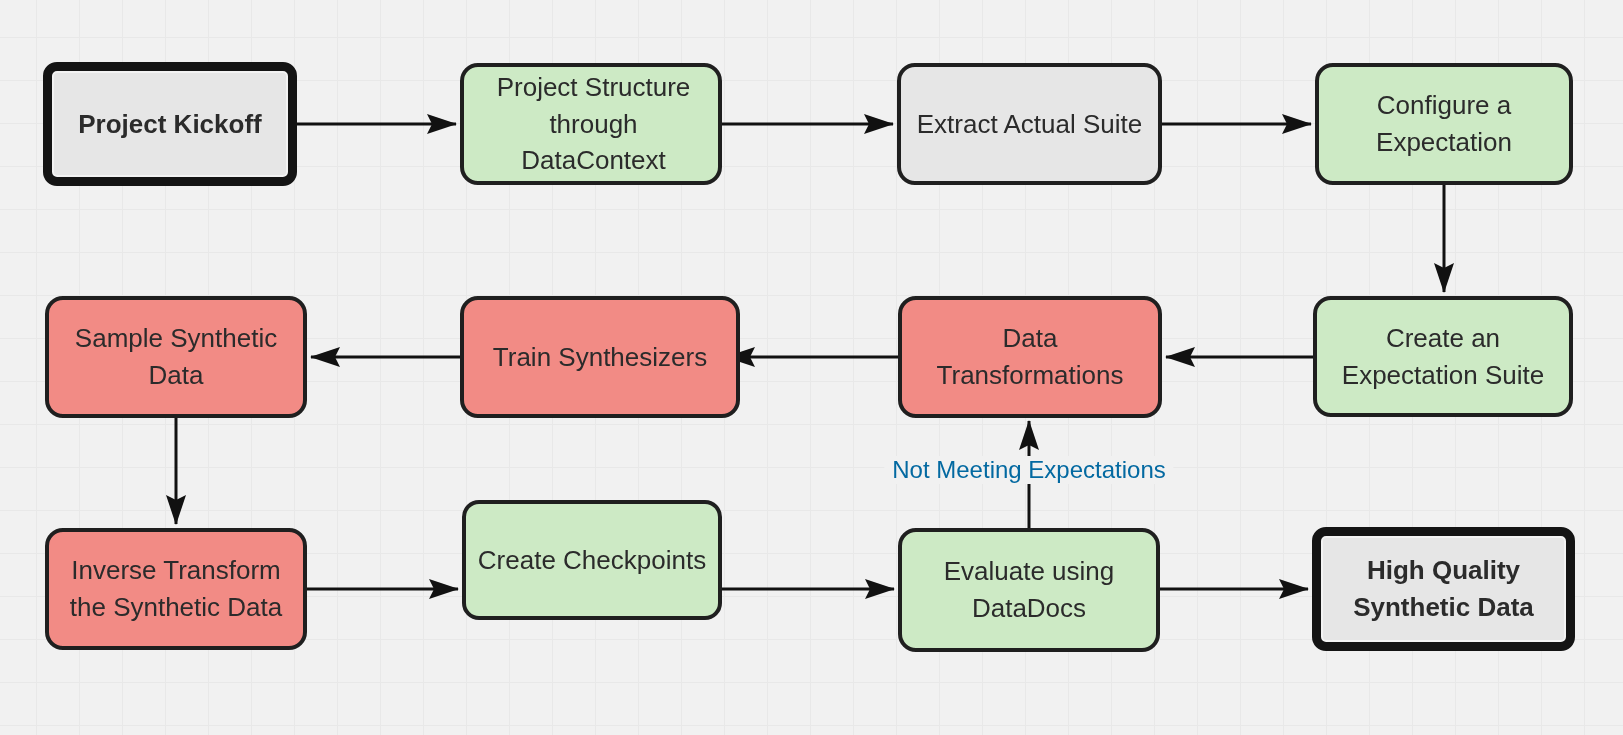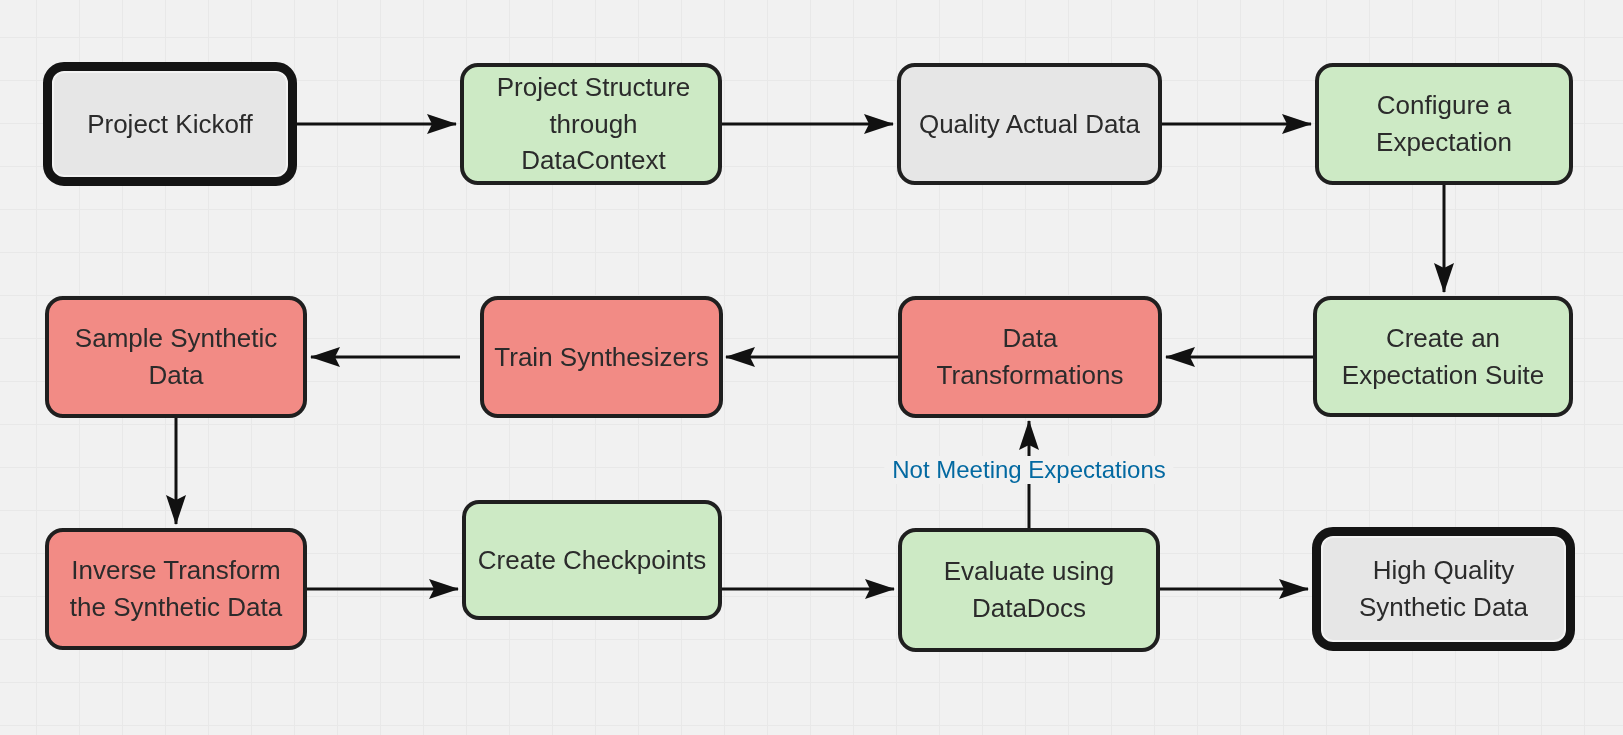--- a/index.html
+++ b/index.html
@@ -36,22 +36,23 @@
     border-radius: 18px;
     border: 4px solid #1f1f1f;
     padding: 4px 10px;
   }
   .node.green   { background: #cdeac5; }
   .node.red     { background: #f28b85; }
   .node.neutral { background: #e6e6e6; }
   .node.terminal {
     background: #e6e6e6;
     border: 9px solid #141414;
-    border-radius: 21px;
+    border-radius: 14px;
     box-shadow: inset 0 0 0 2px #f3f3f3;
+    font-weight: bold;
   }
   .edge-label {
     position: absolute;
     left: 1029px; top: 456px;
     transform: translateX(-50%);
     font-size: 24px;
     color: #0369a1;
     background: #f1f1f1;
     padding: 0 8px;
     white-space: nowrap;
@@ -81,32 +82,32 @@
     <line x1="1160" y1="589" x2="1308" y2="589" marker-end="url(#ah)"></line>
     <line x1="1029" y1="528" x2="1029" y2="421" marker-end="url(#ah)"></line>
   </svg>
 
   <div class="node terminal" style="left:43px;  top:62px;  width:254px; height:124px;">Project Kickoff</div>
 
   <div class="node green" style="left:460px; top:63px;  width:262px; height:122px;padding-left:15px;">Project Structure
 through
 DataContext</div>
 
-  <div class="node neutral" style="left:897px; top:63px;  width:265px; height:122px;">Quality Actual Data</div>
+  <div class="node neutral" style="left:897px; top:63px;  width:265px; height:122px;">Extract Actual Suite</div>
 
   <div class="node green" style="left:1315px; top:63px; width:258px; height:122px;">Configure a
 Expectation</div>
 
   <div class="node green" style="left:1313px; top:296px; width:260px; height:121px;">Create an
 Expectation Suite</div>
 
   <div class="node red" style="left:898px; top:296px; width:264px; height:122px;">Data
 Transformations</div>
 
-  <div class="node red" style="left:480px; top:296px; width:243px; height:122px;">Train Synthesizers</div>
+  <div class="node red" style="left:460px; top:296px; width:280px; height:122px;">Train Synthesizers</div>
 
   <div class="node red" style="left:45px;  top:296px; width:262px; height:122px;">Sample Synthetic
 Data</div>
 
   <div class="node red" style="left:45px;  top:528px; width:262px; height:122px;">Inverse Transform
 the Synthetic Data</div>
 
   <div class="node green" style="left:462px; top:500px; width:260px; height:120px;border-radius:17px;">Create Checkpoints</div>
 
   <div class="node green" style="left:898px; top:528px; width:262px; height:124px;">Evaluate using

